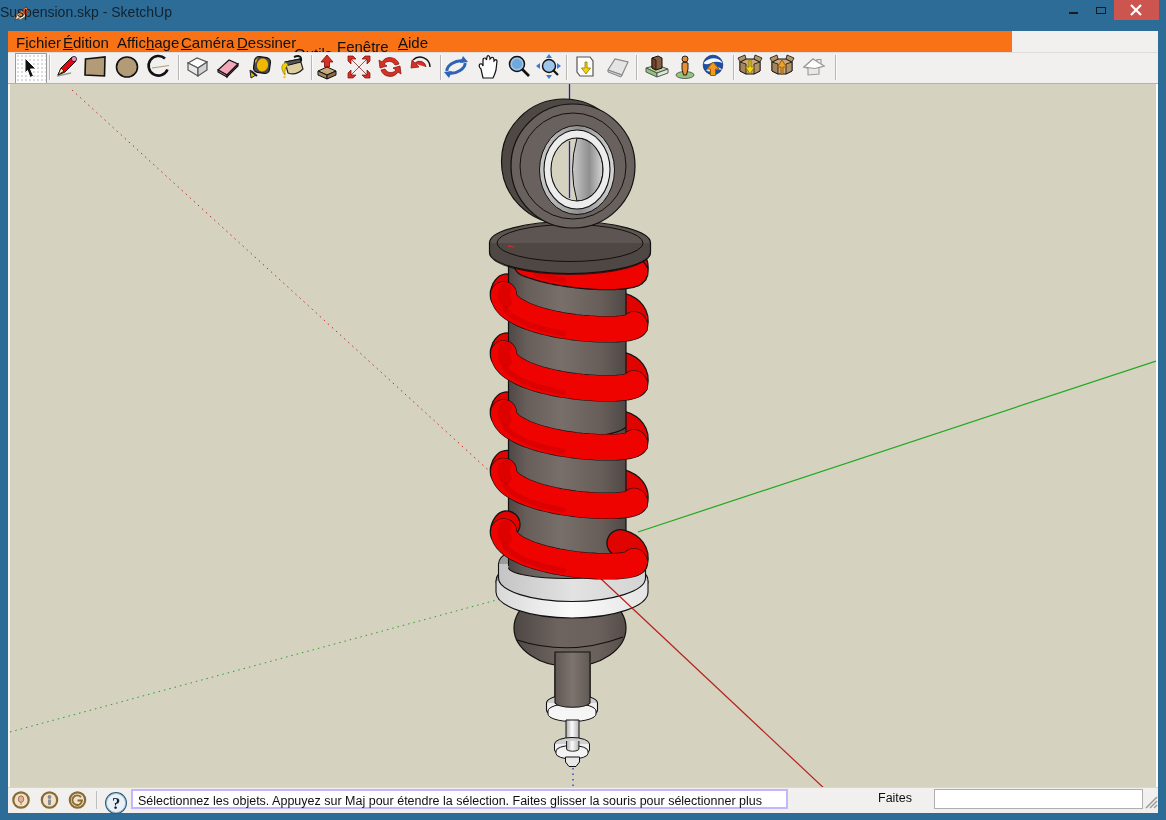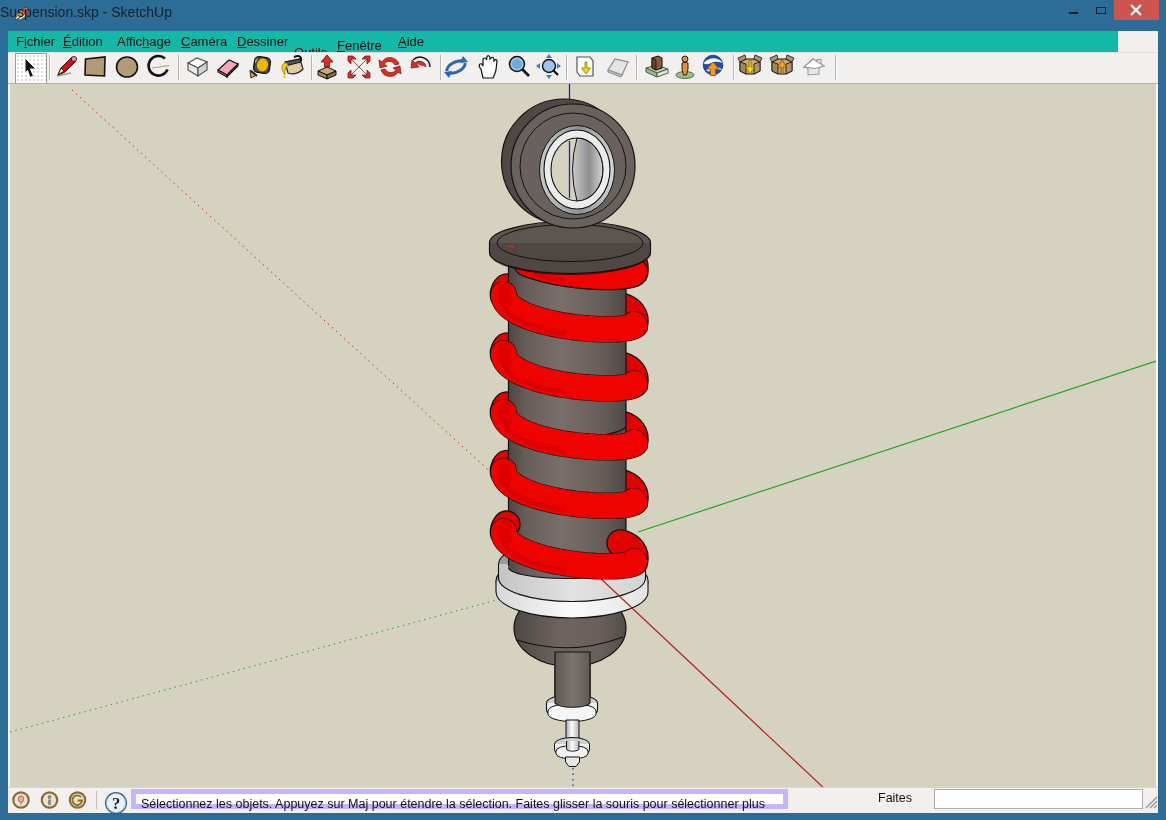--- a/index.html
+++ b/index.html
@@ -17,21 +17,21 @@
 <div class="abs" style="left:0;top:4px;width:1166px;height:22px;color:#12222e;font-size:14px;text-align:left">Suspension.skp - SketchUp</div>
 <div class="abs" style="left:1069px;top:12px;width:9px;height:2px;background:#1a1a1a"></div>
 <div class="abs" style="left:1096px;top:7px;width:8px;height:5px;border:1.5px solid #1a1a1a"></div>
 <div class="abs" style="left:1114px;top:0;width:45px;height:20px;background:#cc5550"></div>
 <svg class="abs" style="left:1130px;top:4px" width="12" height="12" viewBox="0 0 12 12">
  <path d="M1 1 L11 11 M11 1 L1 11" stroke="#fff" stroke-width="2.2"></path>
   </svg>
 
 <div class="abs" style="left:8px;top:31px;width:1150px;height:781px;background:#f1f0ef"></div>
 
-<div class="abs" style="left:8px;top:31px;width:1110px;height:21px;background:#14b8a6;color:#101010;font-size:13px">
+<div class="abs" style="left:8px;top:31px;width:1004px;height:21px;background:#f97316;color:#101010;font-size:15px">
  <span class="abs" style="left:8px;top:3px">F<u>i</u>chier</span>
  <span class="abs" style="left:55px;top:3px"><u>É</u>dition</span>
  <span class="abs" style="left:109px;top:3px">Affic<u>h</u>age</span>
  <span class="abs" style="left:173px;top:3px"><u>C</u>améra</span>
  <span class="abs" style="left:229px;top:3px"><u>D</u>essiner</span>
  <span class="abs" style="left:286px;top:14px"><u>O</u>utils</span>
  <span class="abs" style="left:329px;top:7px"><u>F</u>enêtre</span>
  <span class="abs" style="left:390px;top:3px"><u>A</u>ide</span>
 </div>
 
@@ -370,21 +370,21 @@
  <circle cx="65.5" cy="9" r="7.7" fill="#efe3cd" stroke="#8a6b33" stroke-width="2.2"></circle>
  <path d="M69 6.2 A4.8 4.8 0 1 0 70 9.5 L65.5 9.5" fill="none" stroke="#8a6b33" stroke-width="1.9"></path>
 </svg>
 <div class="abs" style="left:96px;top:791px;width:1px;height:18px;background:#c0bebc"></div>
 <svg class="abs" style="left:104px;top:791px" width="24" height="24" viewBox="0 0 24 24">
  <circle cx="12" cy="12" r="11" fill="#2a5a80"></circle>
  <circle cx="12" cy="12" r="9.6" fill="#e9f1f7"></circle>
  <circle cx="12" cy="12" r="9.6" fill="none" stroke="#9fb8ca" stroke-width="1"></circle>
  <text x="12" y="18" font-size="16.5" font-weight="bold" text-anchor="middle" fill="#12222e" font-family="Liberation Serif">?</text>
 </svg>
-<div class="abs" style="left:131px;top:789px;width:657px;height:20px;background:#fff;border:5px solid #c4b5fd;font-size:12.5px;color:#101010;line-height:20px;padding-left:5px;box-sizing:border-box">Sélectionnez les objets. Appuyez sur Maj pour étendre la sélection. Faites glisser la souris pour sélectionner plus</div>
+<div class="abs" style="left:131px;top:789px;width:657px;height:20px;background:#fff;border:2px solid #c4b5fd;font-size:12.5px;color:#101010;line-height:20px;padding-left:5px;box-sizing:border-box">Sélectionnez les objets. Appuyez sur Maj pour étendre la sélection. Faites glisser la souris pour sélectionner plus</div>
 <div class="abs" style="left:878px;top:791px;font-size:12.5px;color:#101010">Faites</div>
 <div class="abs" style="left:934px;top:789px;width:209px;height:20px;background:#fff;border:1px solid #b0aeac;box-sizing:border-box"></div>
 <svg class="abs" style="left:1145px;top:796px" width="13" height="13" viewBox="0 0 13 13">
  <g stroke="#9a9894" stroke-width="1.4">
       <line x1="12" y1="1" x2="1" y2="12"></line>
       <line x1="12" y1="5" x2="5" y2="12"></line>
       <line x1="12" y1="9" x2="9" y2="12"></line>
     </g>
 </svg>
 

